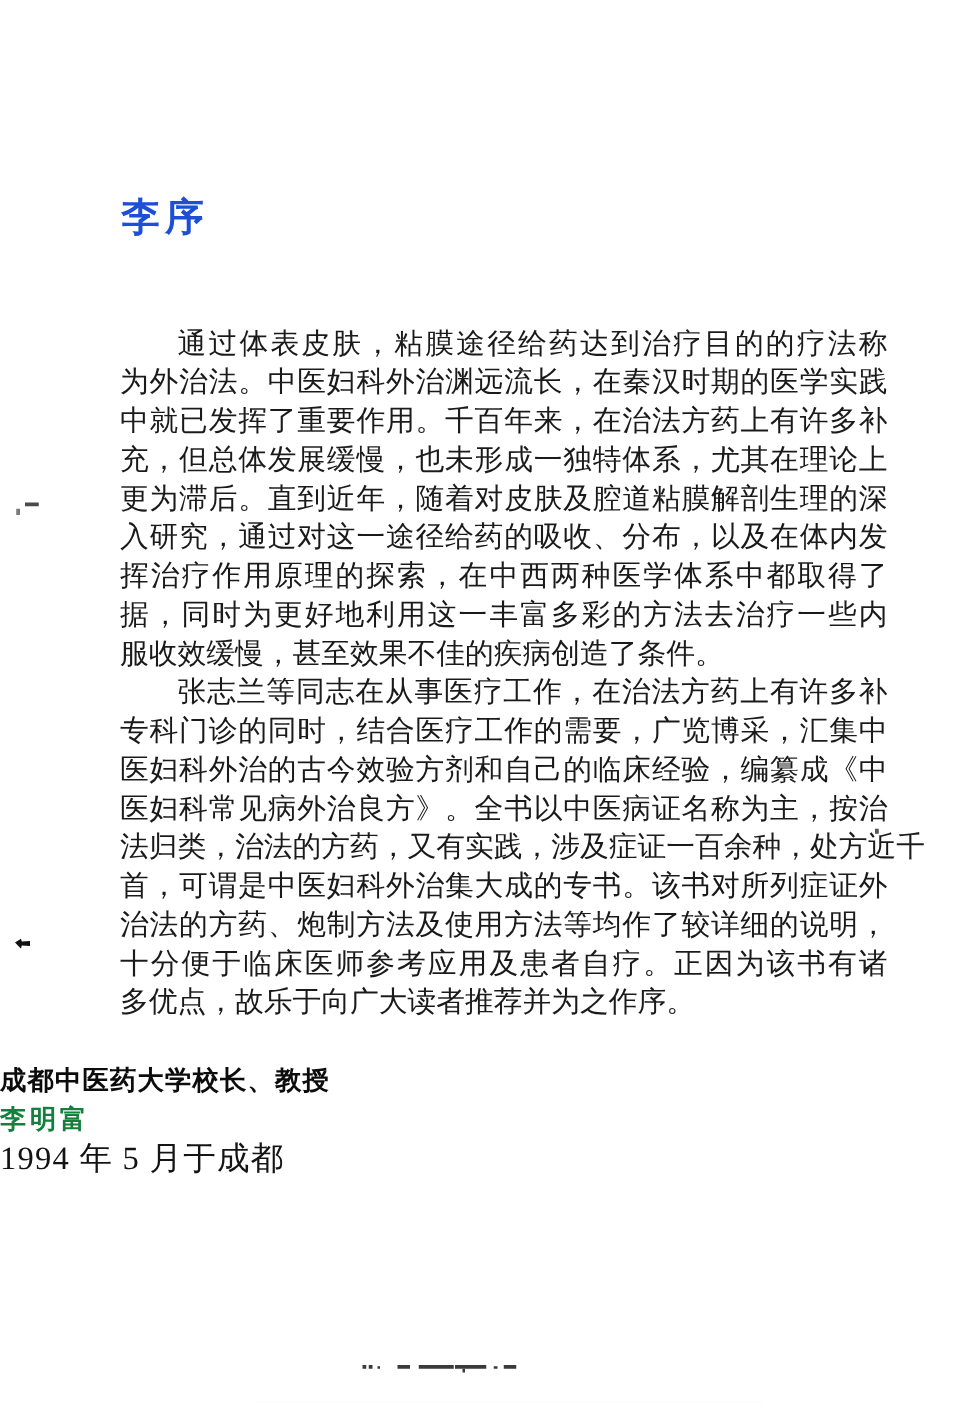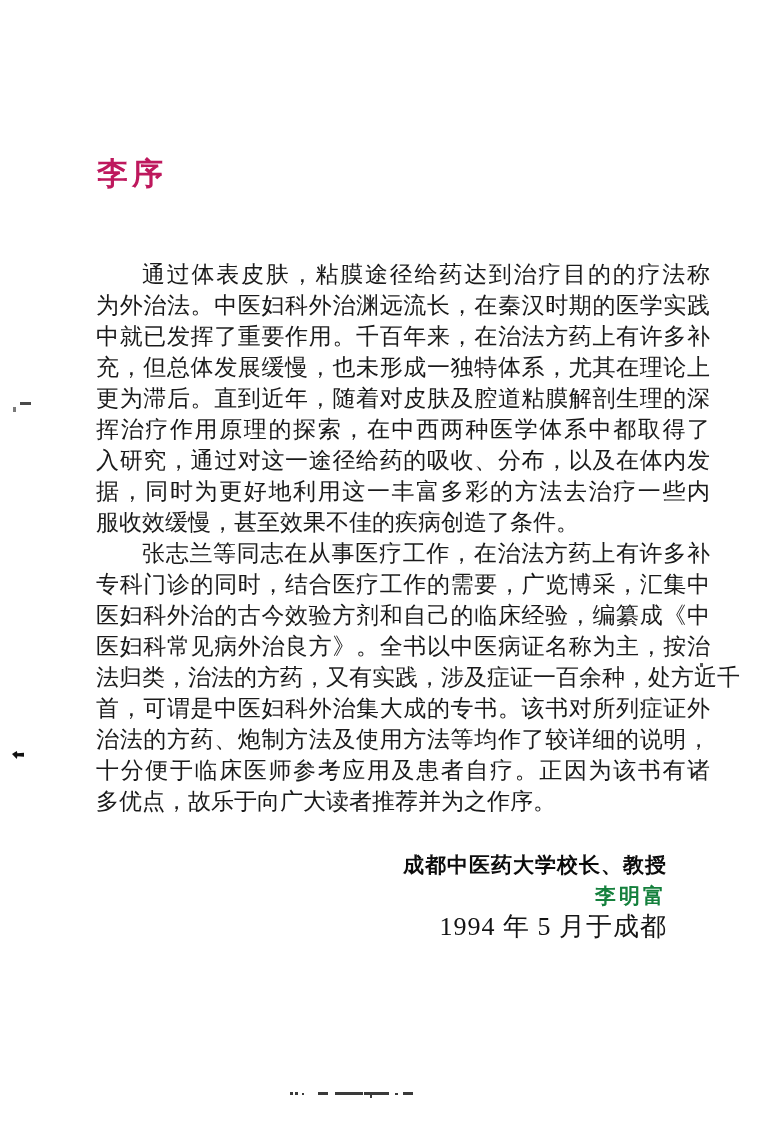--- a/index.html
+++ b/index.html
@@ -17,21 +17,21 @@
     color: #161616;
   }
   .title {
     position: absolute;
     left: 97px;
     top: 153px;
     font-family: "Liberation Sans", "DejaVu Sans", sans-serif;
     font-size: 31px;
     font-weight: 900;
     letter-spacing: 4px;
-    color: #be185d;
+    color: #1d4ed8;
   }
   .body-text {
     position: absolute;
     left: 96px;
     top: 259px;
     width: 614px;
   }
   .line {
     width: 614px;
     height: 31px;
@@ -43,21 +43,21 @@
     white-space: nowrap;
     overflow: visible;
   }
   .line.first { text-indent: 2em; }
   .line.last  { text-align-last: left; }
   .signature {
     position: absolute;
     left: 0;
     top: 849px;
     width: 667px;
-    text-align: right;
+    text-align: left;
   }
   .sig-affiliation {
     font-family: "Liberation Sans", "DejaVu Sans", sans-serif;
     font-weight: 900;
     font-size: 21px;
     line-height: 31px;
     letter-spacing: 1px;
     color: #0c0c0c;
   }
   .sig-name {
@@ -98,22 +98,22 @@
 <div class="page">
 
   <h1 class="title">李序</h1>
 
   <div class="body-text">
     <div class="line first">通过体表皮肤，粘膜途径给药达到治疗目的的疗法称</div>
     <div class="line">为外治法。中医妇科外治渊远流长，在秦汉时期的医学实践</div>
     <div class="line">中就已发挥了重要作用。千百年来，在治法方药上有许多补</div>
     <div class="line">充，但总体发展缓慢，也未形成一独特体系，尤其在理论上</div>
     <div class="line">更为滞后。直到近年，随着对皮肤及腔道粘膜解剖生理的深</div>
+    <div class="line">入研究，通过对这一途径给药的吸收、分布，以及在体内发</div>
     <div class="line">挥治疗作用原理的探索，在中西两种医学体系中都取得了</div>
-    <div class="line">入研究，通过对这一途径给药的吸收、分布，以及在体内发</div>
     <div class="line">据，同时为更好地利用这一丰富多彩的方法去治疗一些内</div>
     <div class="line last">服收效缓慢，甚至效果不佳的疾病创造了条件。</div>
     <div class="line first">张志兰等同志在从事医疗工作，在治法方药上有许多补</div>
     <div class="line">专科门诊的同时，结合医疗工作的需要，广览博采，汇集中</div>
     <div class="line">医妇科外治的古今效验方剂和自己的临床经验，编纂成《中</div>
     <div class="line">医妇科常见病外治良方》。全书以中医病证名称为主，按治</div>
     <div class="line">法归类，治法的方药，又有实践，涉及症证一百余种，处方近千</div>
     <div class="line">首，可谓是中医妇科外治集大成的专书。该书对所列症证外</div>
     <div class="line">治法的方药、炮制方法及使用方法等均作了较详细的说明，</div>
     <div class="line">十分便于临床医师参考应用及患者自疗。正因为该书有诸</div>

